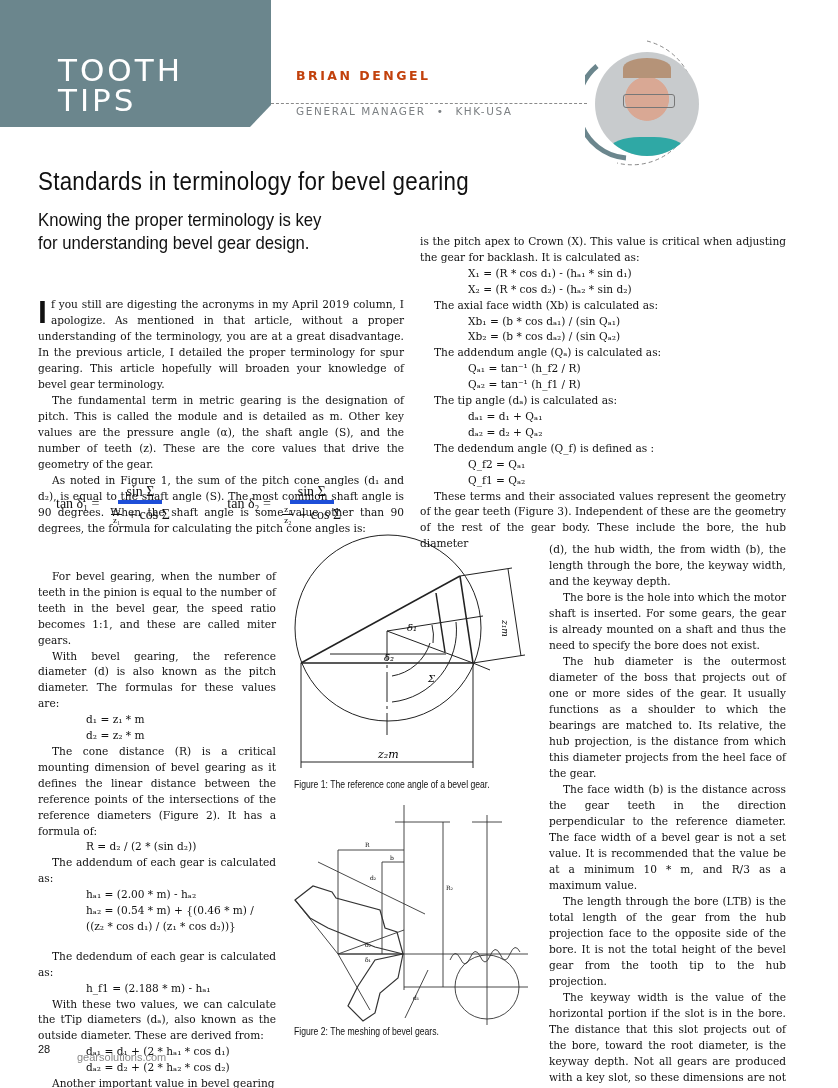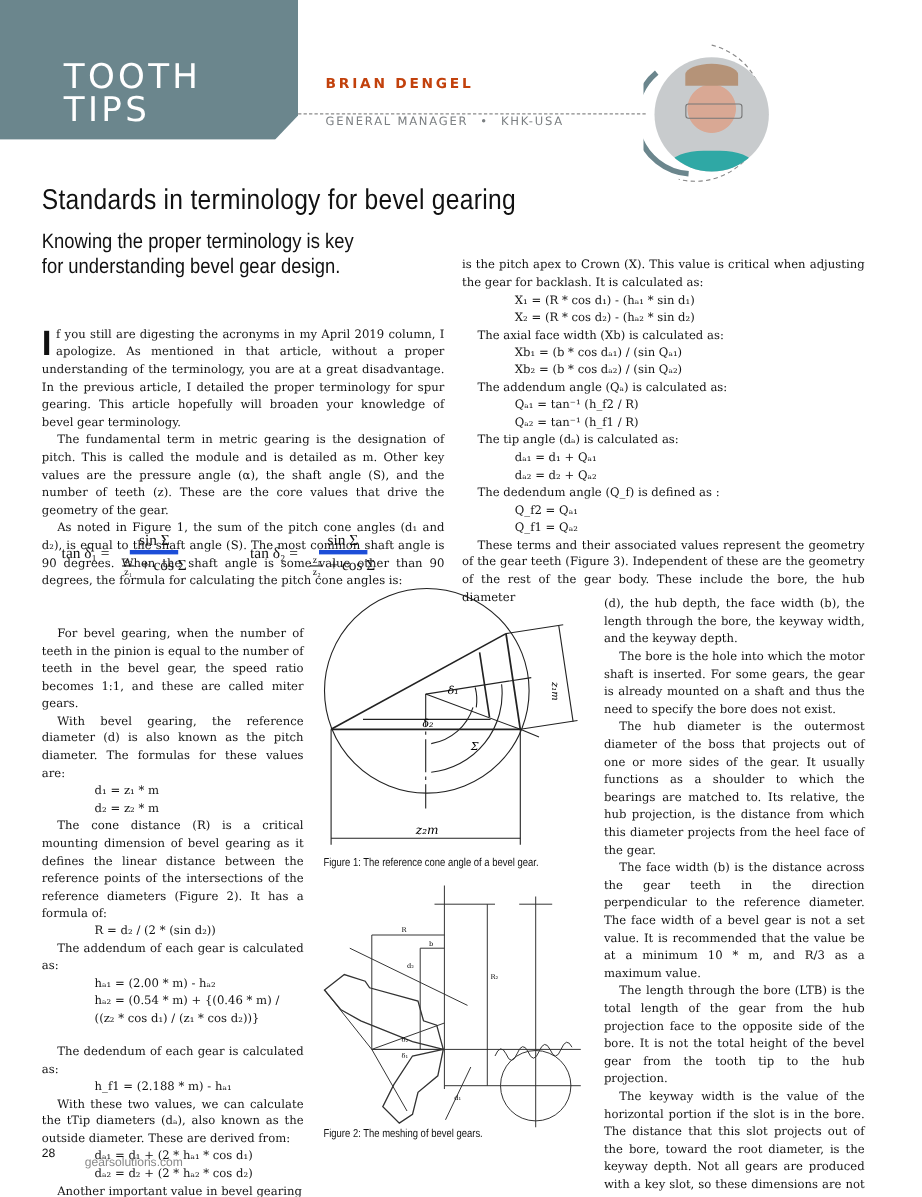--- a/index.html
+++ b/index.html
@@ -145,21 +145,21 @@
   <p>The tip angle (dₐ) is calculated as:</p>
   <div class="eq">dₐ₁ = d₁ + Qₐ₁</div>
   <div class="eq">dₐ₂ = d₂ + Qₐ₂</div>
   <p>The dedendum angle (Q_f) is defined as :</p>
   <div class="eq">Q_f2 = Qₐ₁</div>
   <div class="eq">Q_f1 = Qₐ₂</div>
   <p>These terms and their associated values represent the geometry of the gear teeth (Figure 3). Independent of these are the geometry of the rest of the gear body. These include the bore, the hub diameter</p>
 </div>
 
 <div class="col" style="left:549px; top:515px; width:237px; line-height:16px;">
-  <p class="noindent">(d), the hub depth, the face width (b), the length through the bore, the keyway width, and the keyway depth.</p>
+  <p class="noindent">(d), the hub width, the from width (b), the length through the bore, the keyway width, and the keyway depth.</p>
   <p>The bore is the hole into which the motor shaft is inserted. For some gears, the gear is already mounted on a shaft and thus the need to specify the bore does not exist.</p>
   <p>The hub diameter is the outermost diameter of the boss that projects out of one or more sides of the gear. It usually functions as a shoulder to which the bearings are matched to. Its relative, the hub projection, is the distance from which this diameter projects from the heel face of the gear.</p>
   <p>The face width (b) is the distance across the gear teeth in the direction perpendicular to the reference diameter. The face width of a bevel gear is not a set value. It is recommended that the value be at a minimum 10 * m, and R/3 as a maximum value.</p>
   <p>The length through the bore (LTB) is the total length of the gear from the hub projection face to the opposite side of the bore. It is not the total height of the bevel gear from the tooth tip to the hub projection.</p>
   <p>The keyway width is the value of the horizontal portion if the slot is in the bore. The distance that this slot projects out of the bore, toward the root diameter, is the keyway depth. Not all gears are produced with a key slot, so these dimensions are not always present.</p>
   <p>Bevel gears have unique names for different portions of the gear tooth. The toe</p>
 </div>
 
 <svg style="position:absolute; left:280px; top:530px;" width="250" height="250" viewBox="0 0 250 250">
   <g fill="none" stroke="#222" stroke-width="1">

